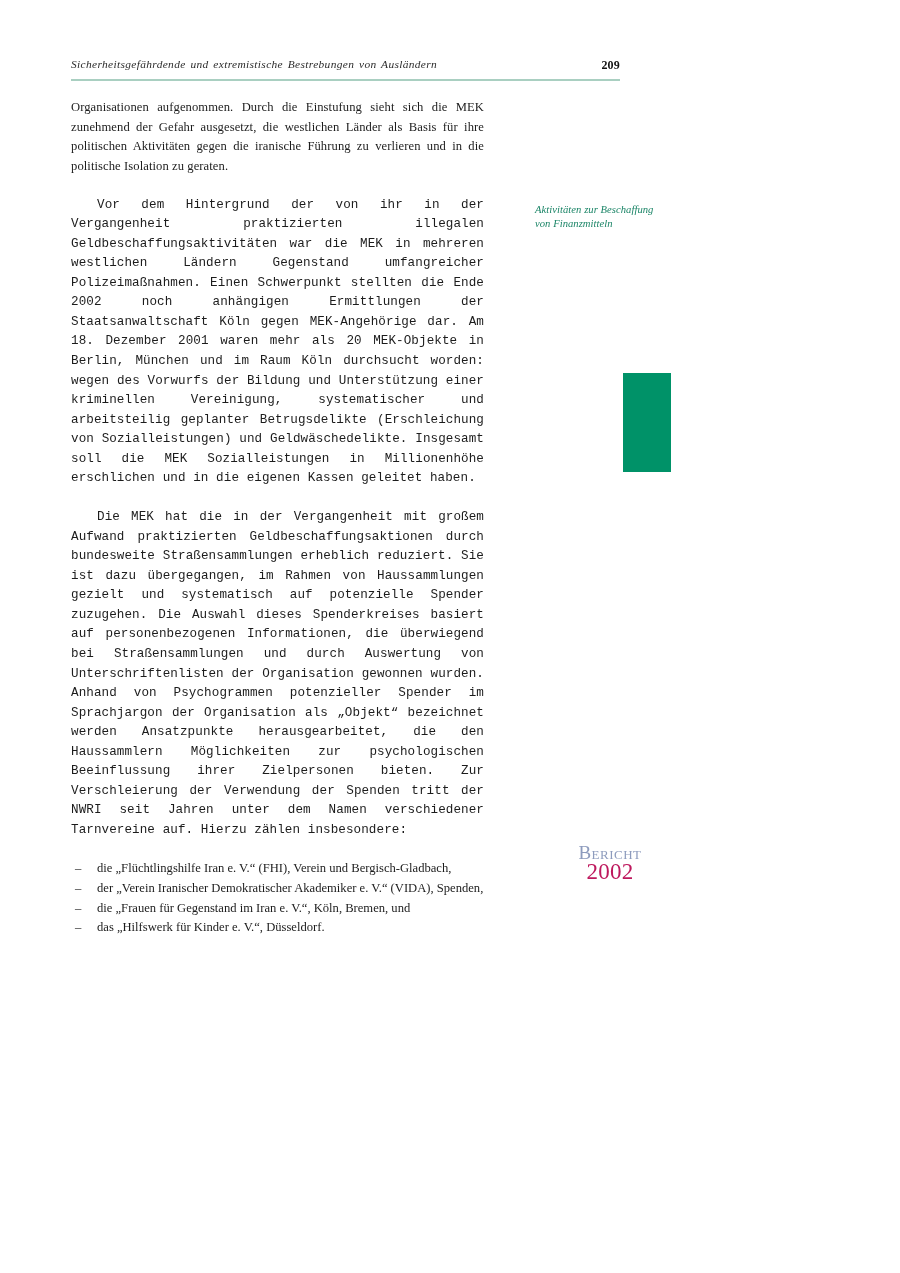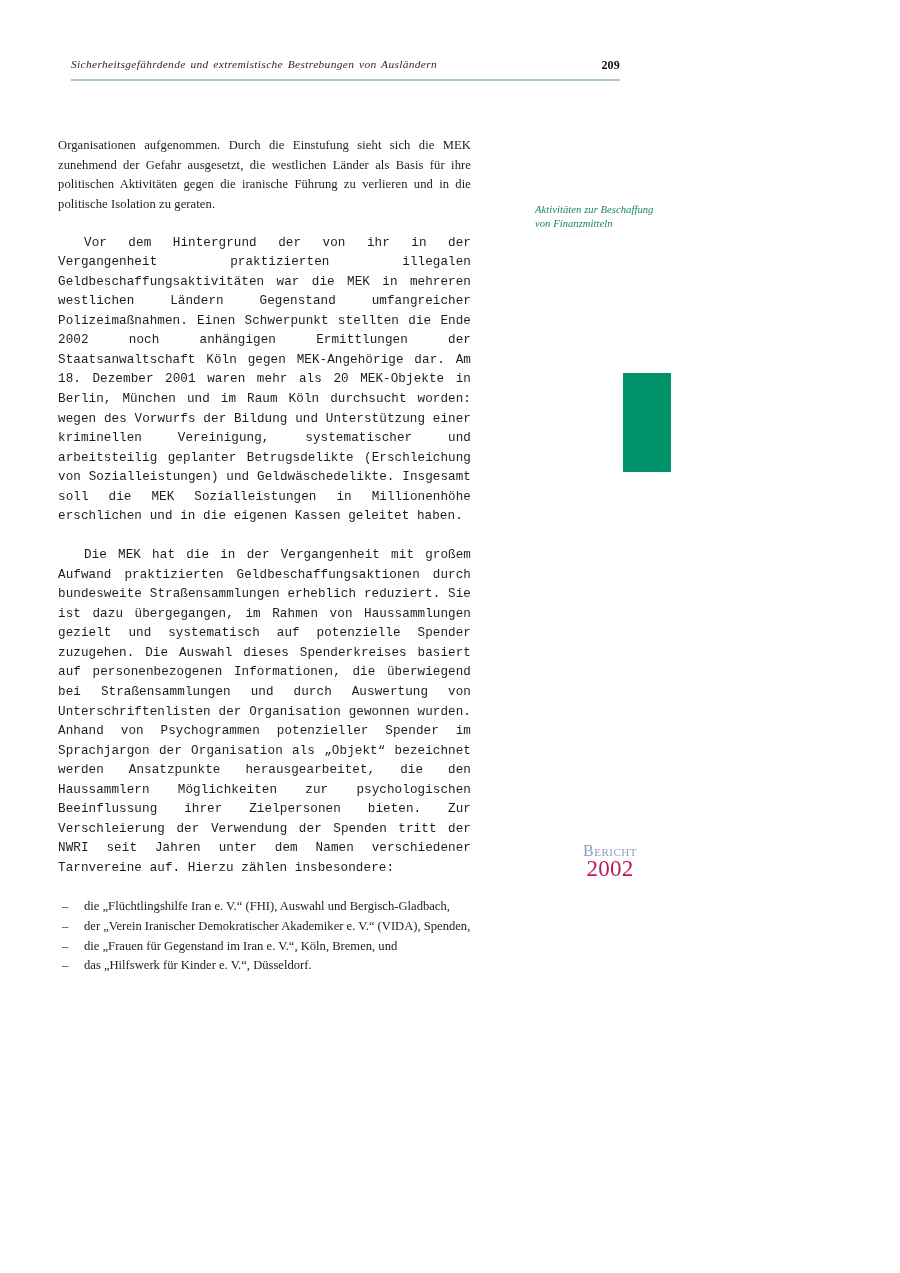--- a/index.html
+++ b/index.html
@@ -58,24 +58,23 @@
     left: 71px;
     top: 79px;
     width: 549px;
     height: 1.6px;
     background: #a9cfc1;
   }
 
   
   .col-main {
     position: absolute;
-    left: 58px;
+    left: 71px;
     top: 98px;
     width: 413px;
-    margin-top: 38px;
   }
 
   p.para {
     margin: 0;
     font-size: 12.6px;
     line-height: 19.55px;
     text-align: justify;
     text-justify: inter-word;
     color: #1c1c1c;
     letter-spacing: 0.08px;
@@ -142,21 +141,21 @@
     position: absolute;
     left: 575px;
     top: 843px;
     width: 70px;
     text-align: center;
     line-height: 1;
   }
   .footer-logo .lg-bericht {
     display: block;
     font-variant: small-caps;
-    font-size: 16px;
+    font-size: 19px;
     letter-spacing: 0.5px;
     color: #8d9bbd;
   }
   .footer-logo .lg-year {
     display: block;
     font-size: 23px;
     letter-spacing: 0.3px;
     color: #be185d;
     margin-top: -2px;
   }
@@ -182,21 +181,21 @@
 
     <div class="gap-para"></div>
 
     <p class="para indent">Die MEK hat die in der Vergangenheit mit großem Aufwand praktizierten Geldbeschaffungsaktionen durch bundesweite Straßensammlungen erheblich reduziert. Sie ist dazu übergegangen, im Rahmen von Haussammlungen gezielt und systematisch auf potenzielle Spender zuzugehen. Die Auswahl dieses Spenderkreises basiert auf personenbezogenen Informationen, die überwiegend bei Straßensammlungen und durch Auswertung von Unterschriftenlisten der Organisation gewonnen wurden. Anhand von Psychogrammen potenzieller Spender im Sprachjargon der Organisation als „Objekt“ bezeichnet werden Ansatzpunkte herausgearbeitet, die den Haussammlern Möglichkeiten zur psychologischen Beeinflussung ihrer Zielpersonen bieten. Zur Verschleierung der Verwendung der Spenden tritt der NWRI seit Jahren unter dem Namen verschiedener Tarnvereine auf. Hierzu zählen insbesondere:</p>
 
     <div class="gap-list-top"></div>
 
     <ul class="dashlist">
       <li>
         <span class="dash">–</span>
-        <span class="li-text">die „Flüchtlingshilfe Iran e. V.“ (FHI), Auswahl und Bergisch-Gladbach,</span>
+        <span class="li-text">die „Flüchtlingshilfe Iran e. V.“ (FHI), Verein und Bergisch-Gladbach,</span>
       </li>
       <li>
         <span class="dash">–</span>
         <span class="li-text">der „Verein Iranischer Demokratischer Akademiker e. V.“ (VIDA), Spenden,</span>
       </li>
       <li>
         <span class="dash">–</span>
         <span class="li-text">die „Frauen für Gegenstand im Iran e. V.“, Köln, Bremen, und</span>
       </li>
       <li>

